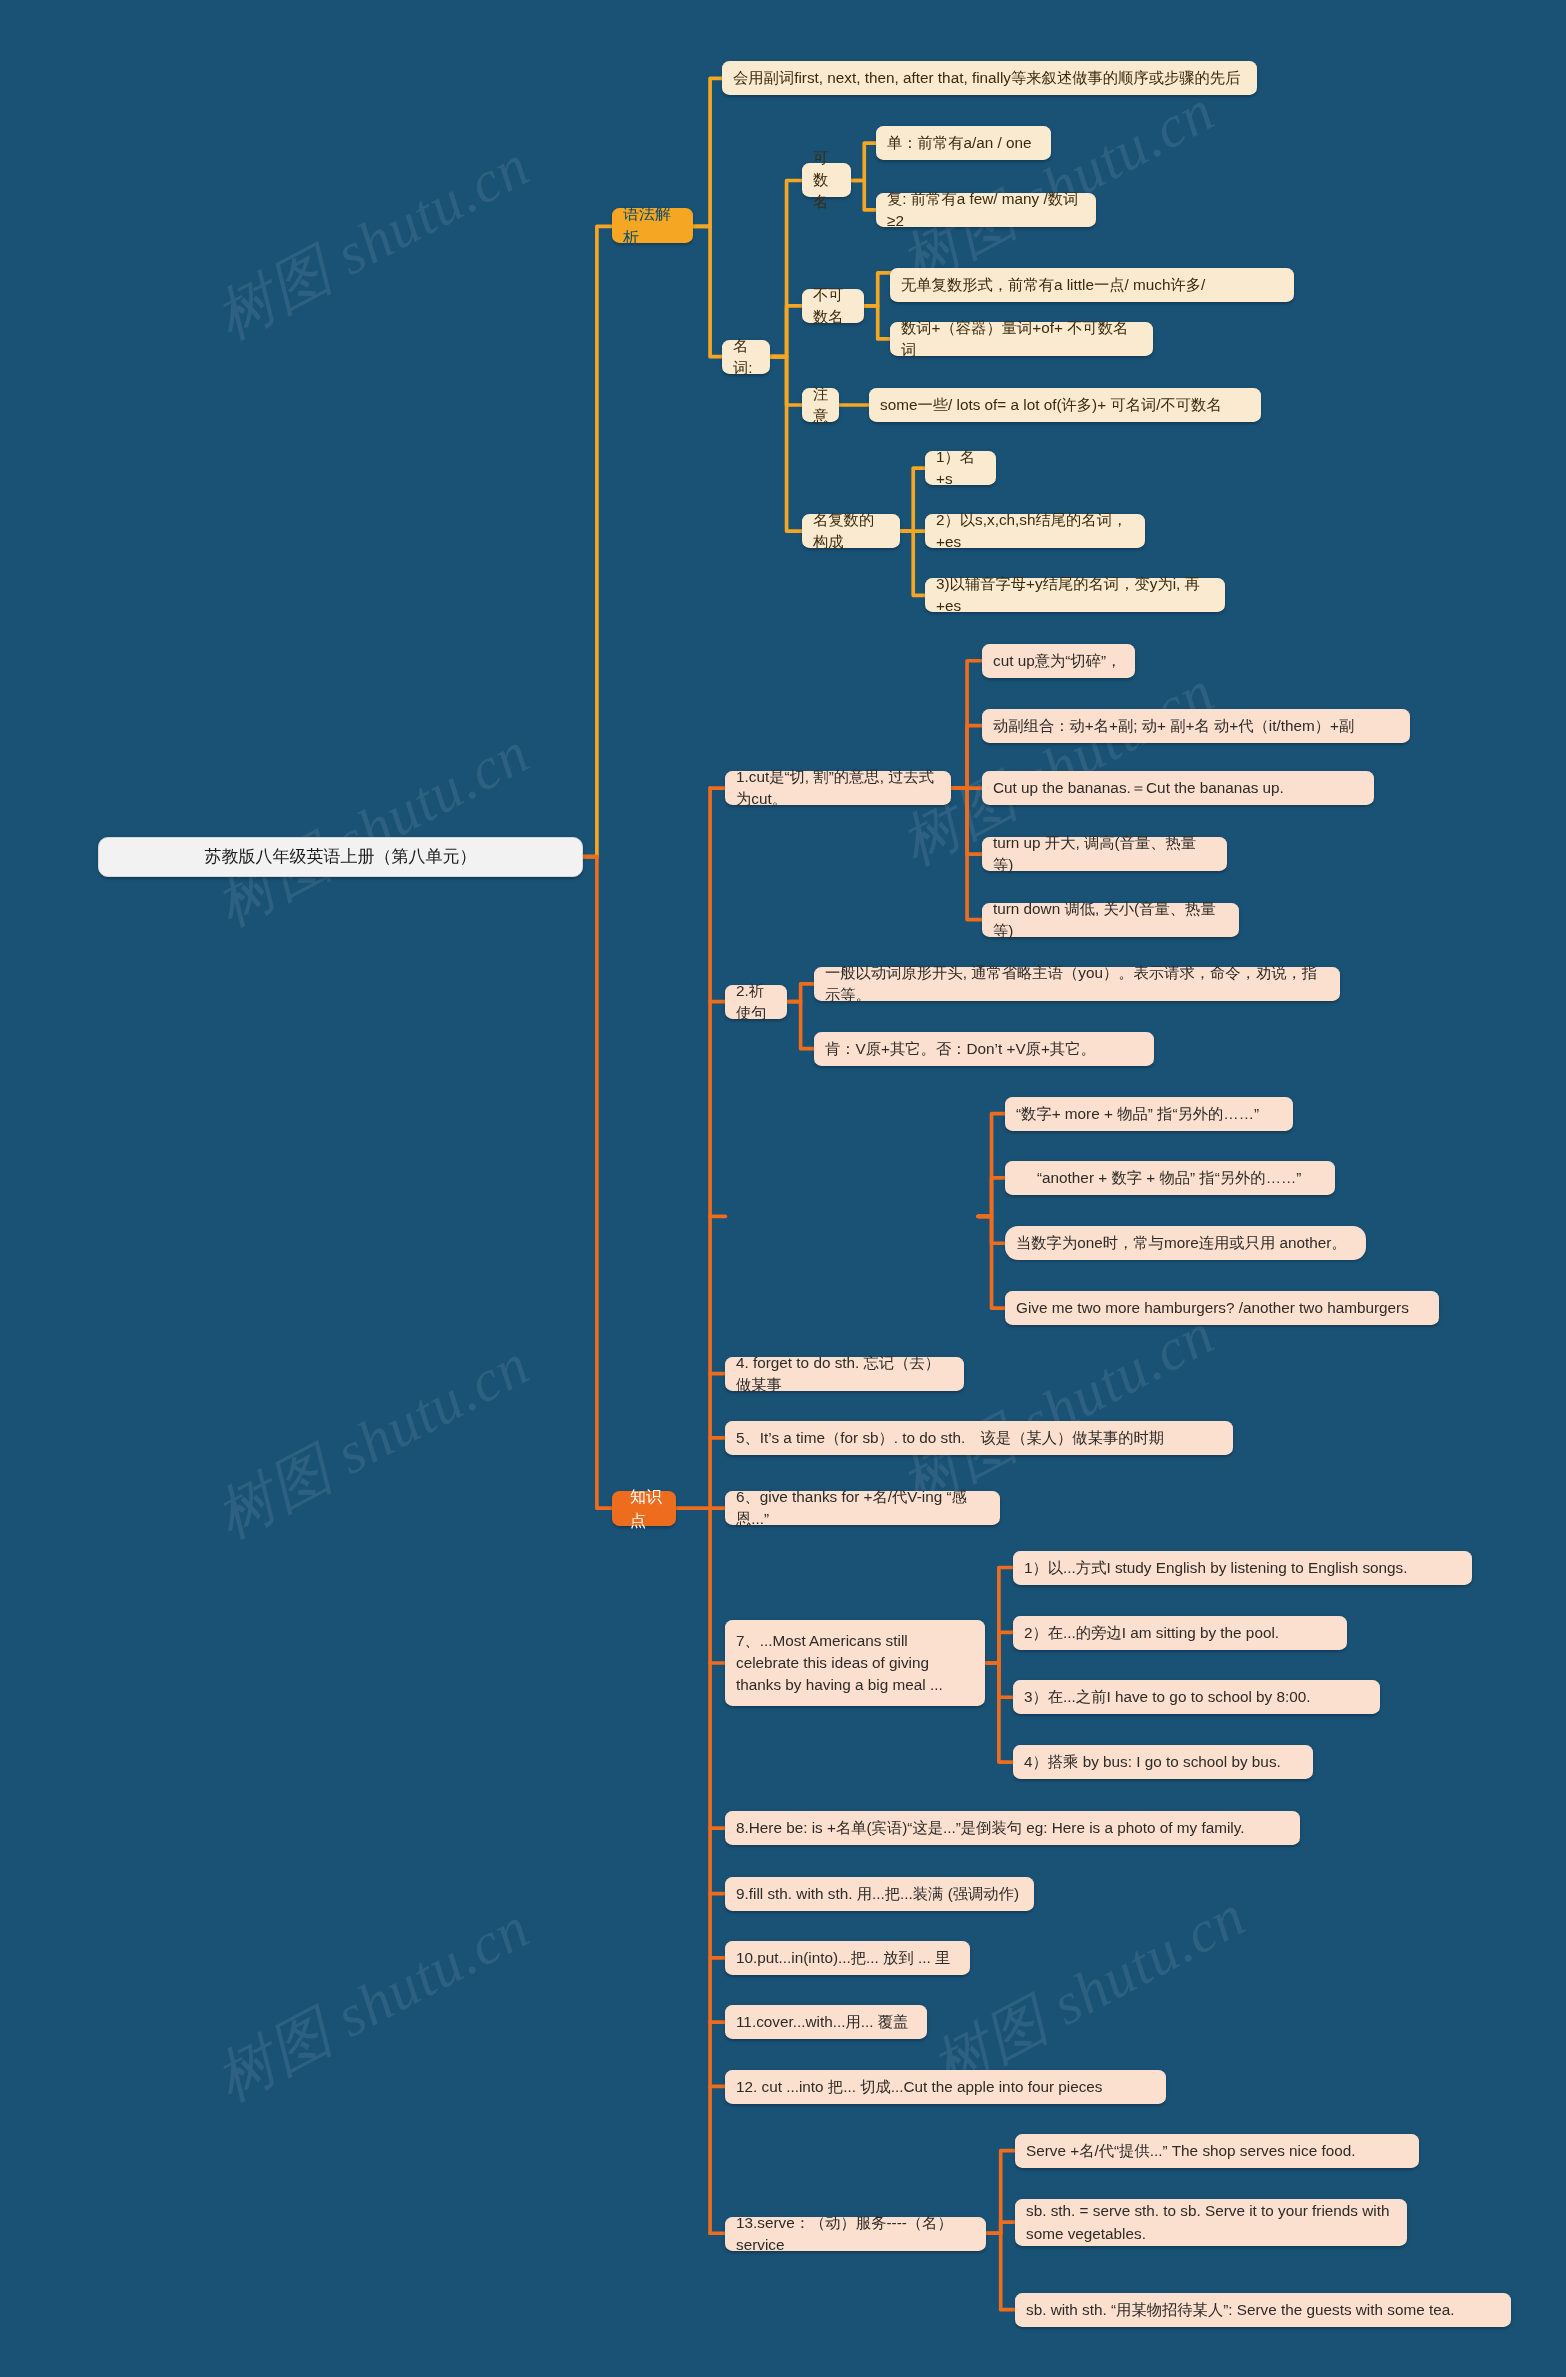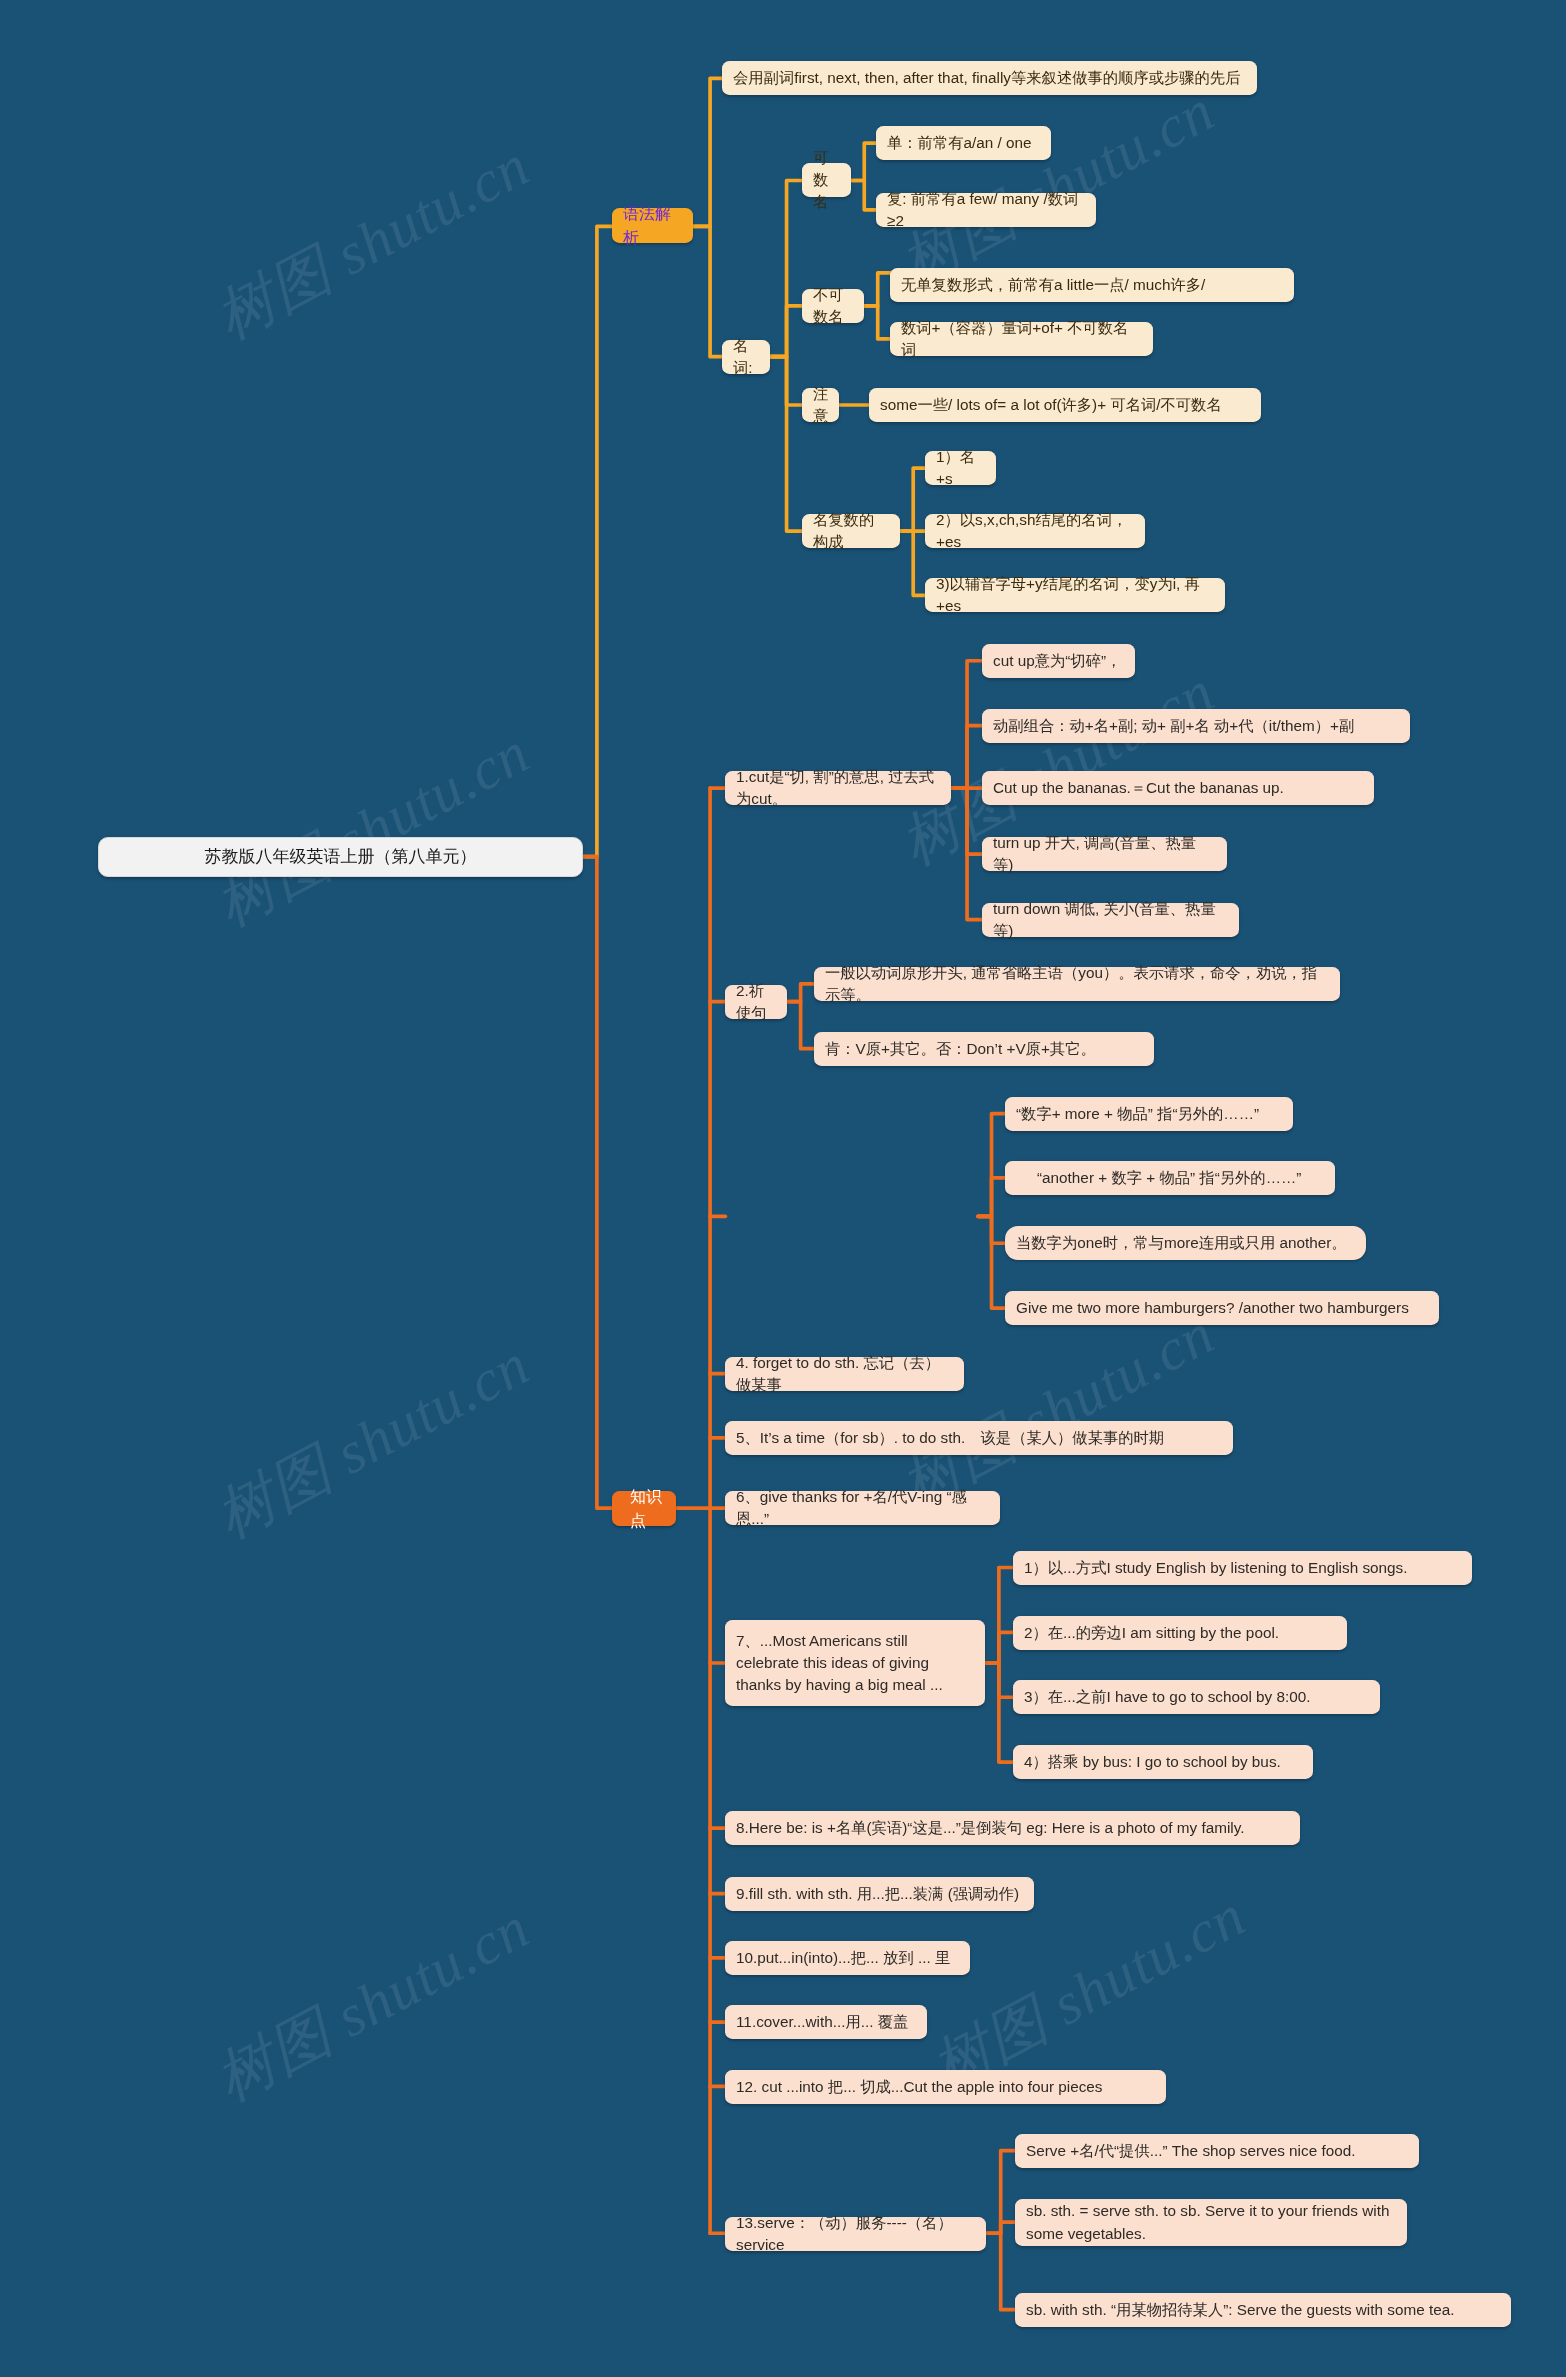--- a/index.html
+++ b/index.html
@@ -44,21 +44,21 @@
   .root{
     background:#F2F2F2;
     color:#1a1a1a;
     font-size:17px;
     border-radius:9.8px;
     justify-content:center;
     border:0.6px solid #d8d8d8;
   }
   .cat-gram{
     background:#F5A623;
-    color:#6d28d9;
+    color:#0c4a6e;
     font-size:16px;
     border-radius:7.3px;
     justify-content:center;
   }
   .cat-know{
     background:#ED6C1E;
     color:#ffffff;
     font-size:16px;
     border-radius:7.3px;
     justify-content:center;

